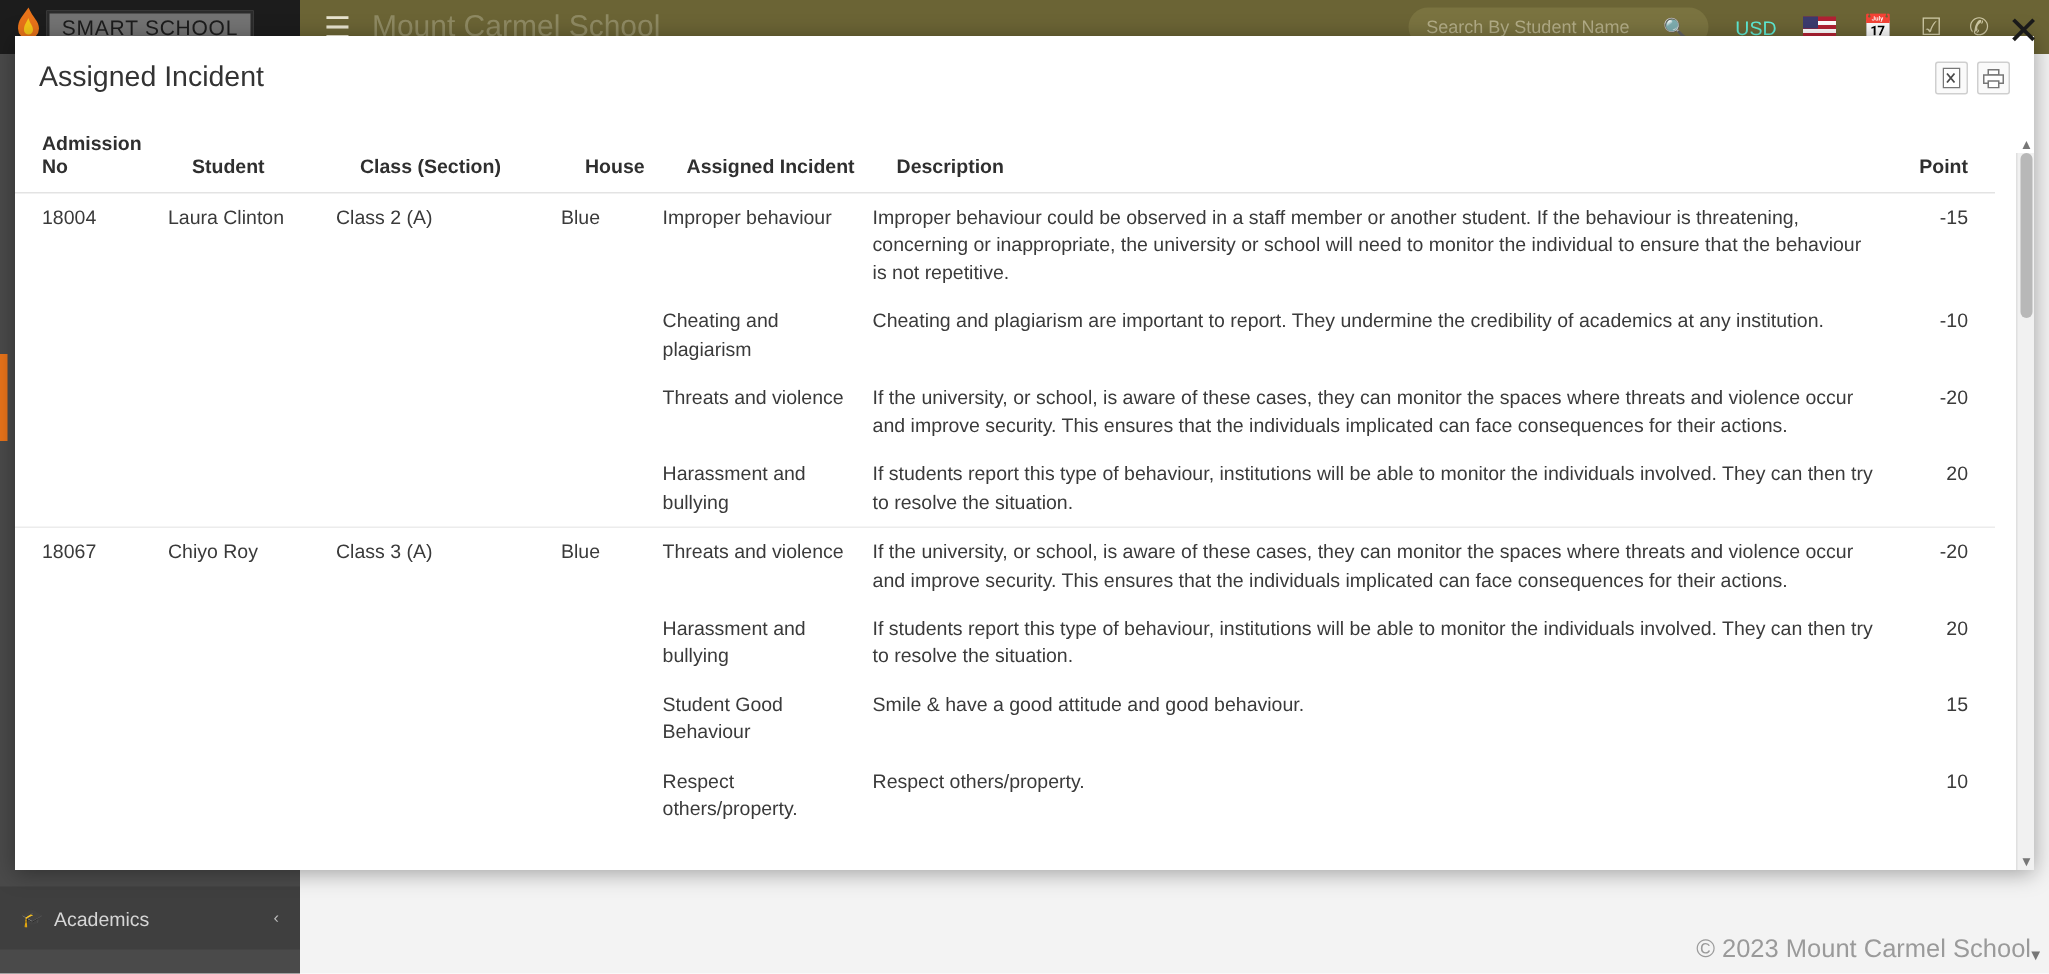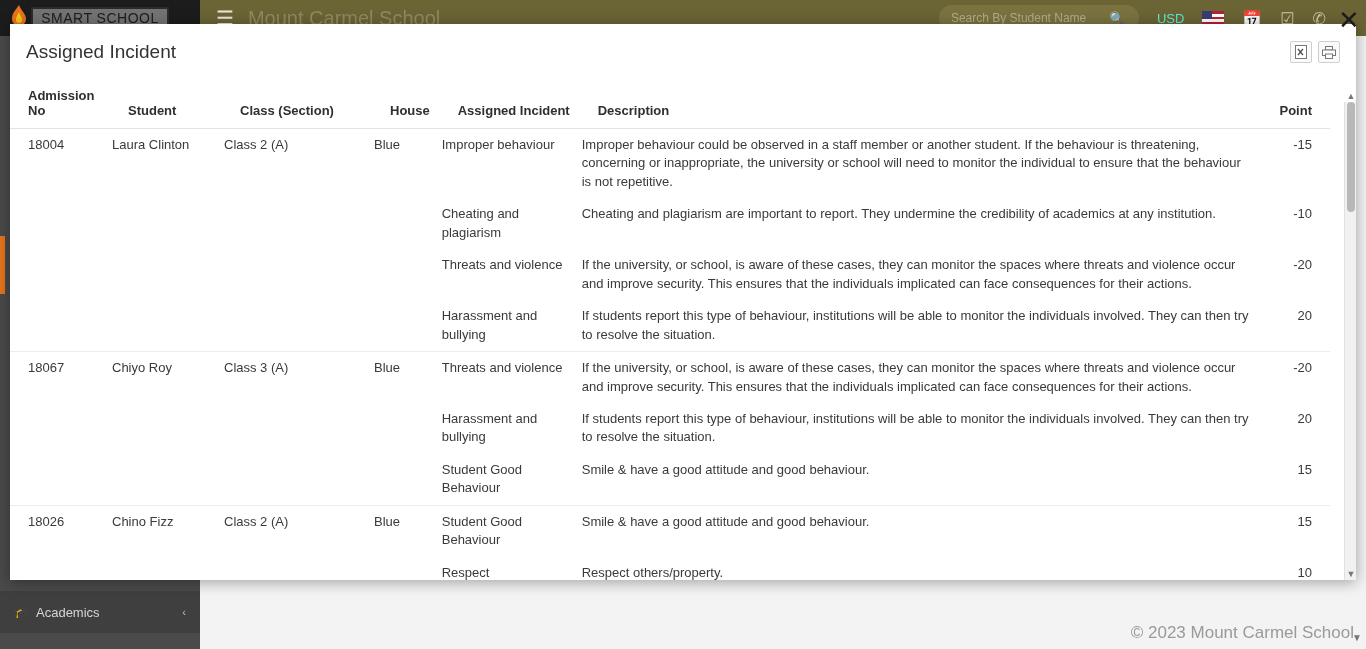--- a/index.html
+++ b/index.html
@@ -339,29 +339,20 @@
           </tr>
           <tr>
             <td class="col-adm"></td>
             <td class="col-stu"></td>
             <td class="col-cls"></td>
             <td class="col-house"></td>
             <td class="col-inc">Student Good Behaviour</td>
             <td class="col-desc">Smile &amp; have a good attitude and good behaviour.</td>
             <td class="col-point">15</td>
           </tr>
-          <tr class="group-start">
-            <td class="col-adm">18026</td>
-            <td class="col-stu">Chino Fizz</td>
-            <td class="col-cls">Class 2 (A)</td>
-            <td class="col-house">Blue</td>
-            <td class="col-inc">Student Good Behaviour</td>
-            <td class="col-desc">Smile &amp; have a good attitude and good behaviour.</td>
-            <td class="col-point">15</td>
-          </tr>
           <tr>
             <td class="col-adm"></td>
             <td class="col-stu"></td>
             <td class="col-cls"></td>
             <td class="col-house"></td>
             <td class="col-inc">Respect others/property.</td>
             <td class="col-desc">Respect others/property.</td>
             <td class="col-point">10</td>
           </tr>
         </tbody>

